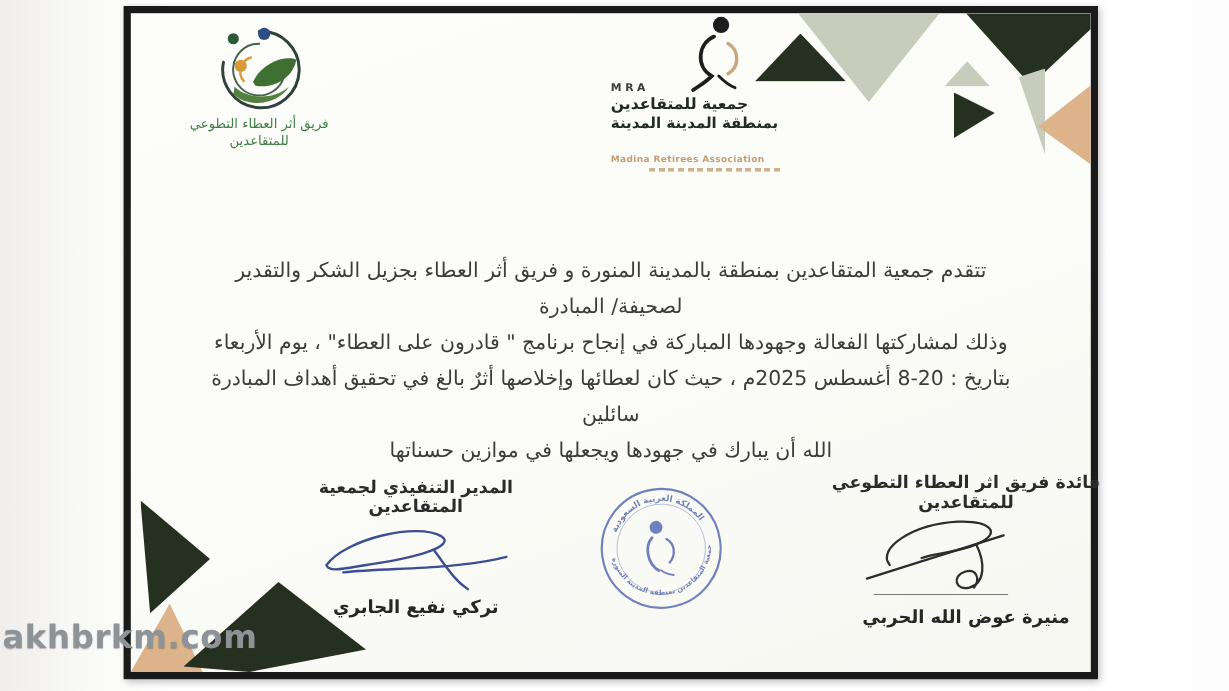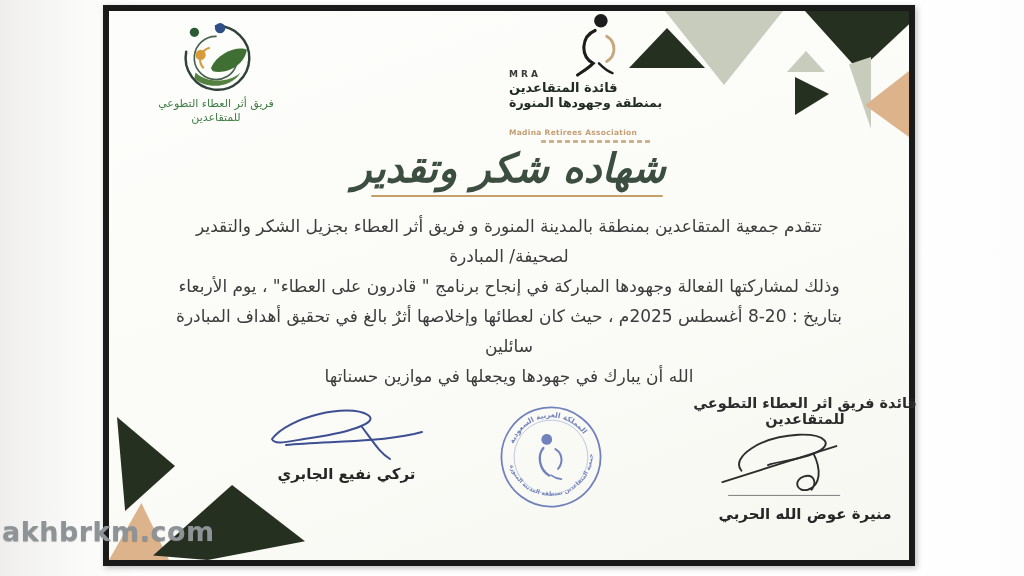--- a/index.html
+++ b/index.html
@@ -107,40 +107,37 @@
   <div class="mra">
     <span>
       <svg viewBox="0 0 64 66" width="62" height="64" aria-hidden="true">
         <circle cx="36" cy="8" r="7" fill="#1d1d1d"></circle>
         <path d="M30 18 C16 24 14 44 28 52 C22 58 16 61 12 64" stroke="#1d1d1d" stroke-width="3.2" fill="none" stroke-linecap="round"></path>
         <path d="M42 24 C52 30 52 44 42 50" stroke="#c9a77e" stroke-width="3" fill="none" stroke-linecap="round"></path>
         <path d="M34 52 C38 56 42 60 48 62" stroke="#1d1d1d" stroke-width="2.5" fill="none" stroke-linecap="round"></path>
       </svg>
     </span>
     <div class="mra-acronym">MRA</div>
-    <div class="mra-ar1">قائدة المتقاعدين</div>
-    <div class="mra-ar2">بمنطقة وجهودها المنورة</div>
+    <div class="mra-ar1">جمعية للمتقاعدين</div>
+    <div class="mra-ar2">بمنطقة المدينة المدينة</div>
     <div class="mra-en">Madina Retirees Association</div>
     <div class="mra-fineprint"></div>
   </div>
 
-  <div class="title-wrap">
-    <div class="cert-title">شهاده شكر وتقدير</div>
-    <div class="title-underline"></div>
-  </div>
 
   <div class="body-text">
     <div>تتقدم جمعية المتقاعدين  بمنطقة بالمدينة المنورة و فريق أثر العطاء بجزيل الشكر والتقدير</div>
     <div>لصحيفة/ المبادرة</div>
     <div>وذلك لمشاركتها الفعالة وجهودها المباركة في إنجاح برنامج " قادرون على العطاء" ، يوم الأربعاء</div>
     <div>بتاريخ : 20-8 أغسطس 2025م ، حيث كان لعطائها وإخلاصها أثرٌ بالغ في تحقيق أهداف المبادرة سائلين</div>
     <div>الله أن يبارك في جهودها ويجعلها في موازين حسناتها</div>
   </div>
 
   <div class="sig" id="sig-left">
+    <div class="sig-title">المدير التنفيذي لجمعية المتقاعدين</div>
     <span>
       <svg viewBox="0 0 170 62" width="170" height="62" aria-hidden="true">
         <g fill="none" stroke="#3c4f93" stroke-width="2" stroke-linecap="round">
           <path d="M10 38 C26 16 86 2 106 14 C118 22 86 32 42 38 C24 41 12 44 10 38"></path>
           <path d="M24 44 C60 40 110 42 152 33 L160 31"></path>
           <path d="M100 26 C112 42 118 52 128 58"></path>
         </g>
       </svg>
     </span>
     <div class="sig-name">تركي نفيع الجابري</div>

